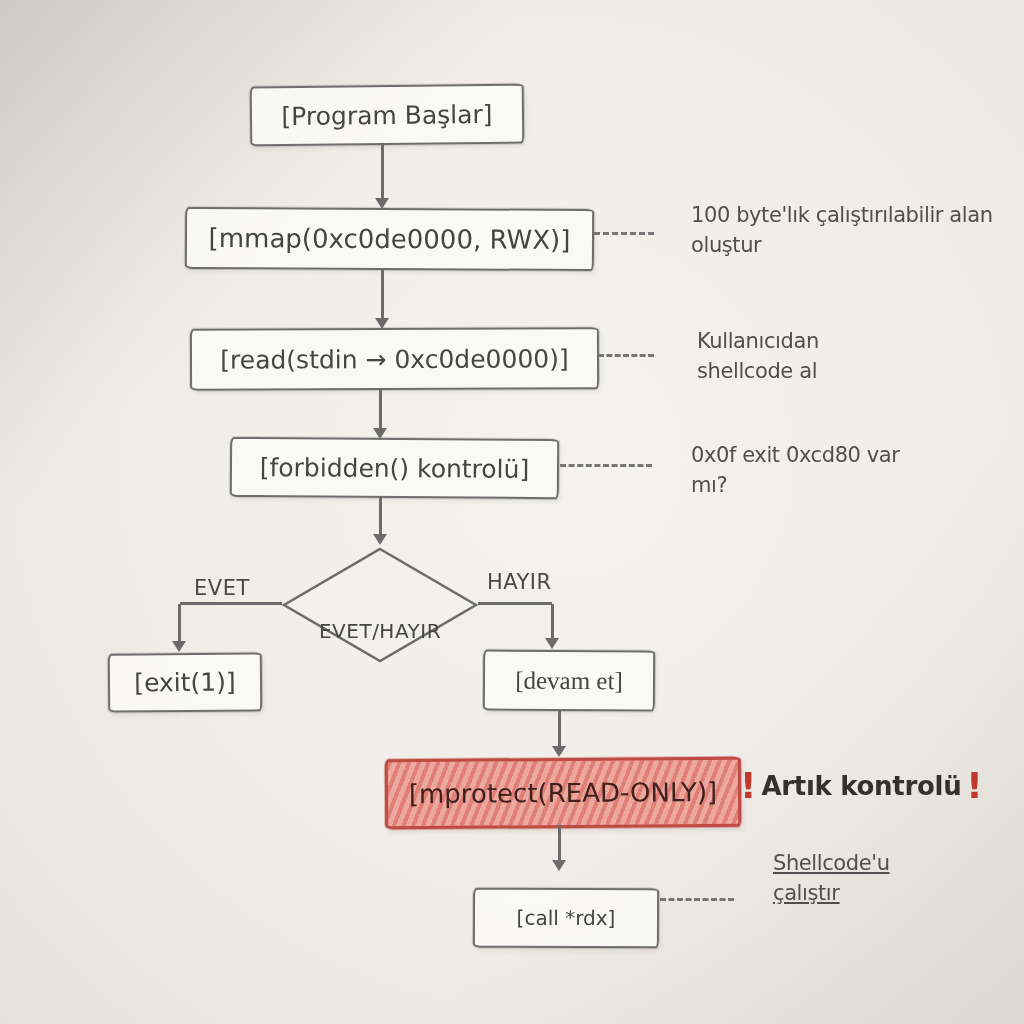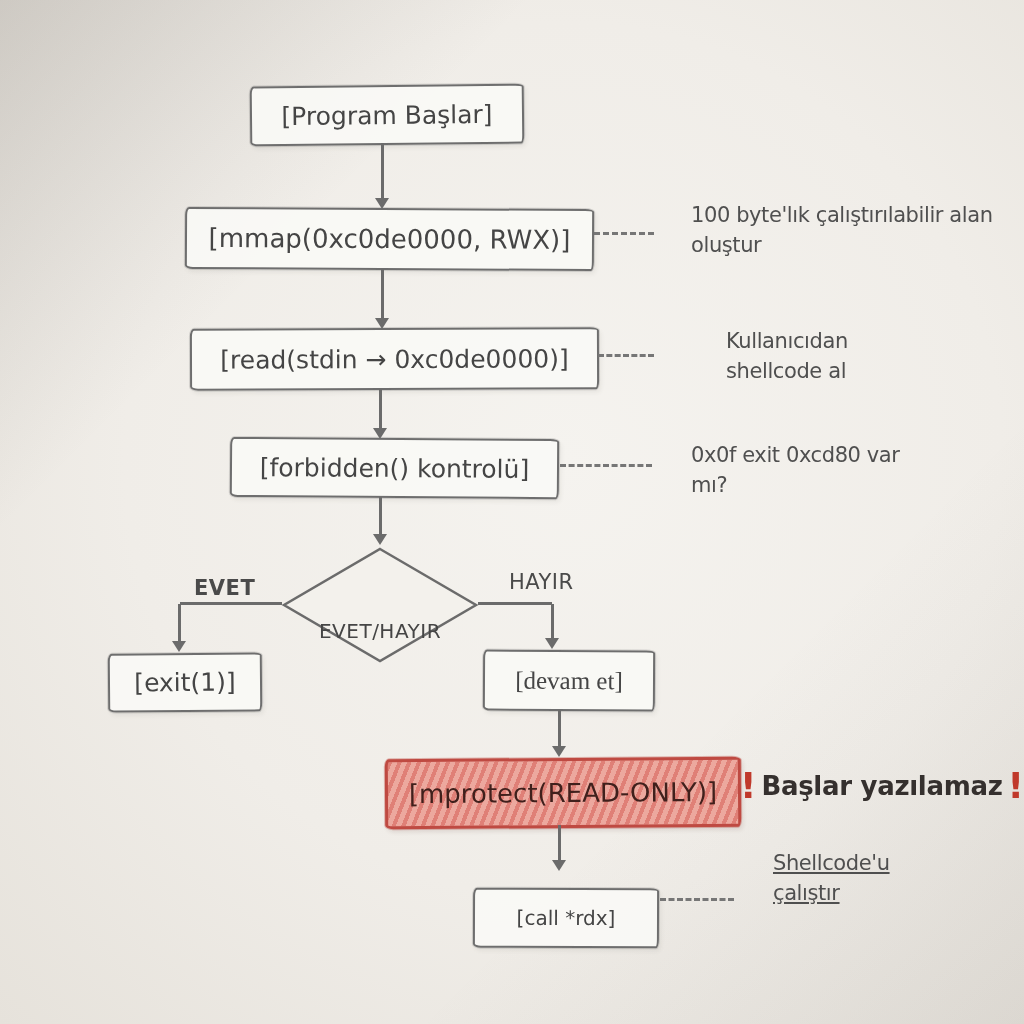--- a/index.html
+++ b/index.html
@@ -62,55 +62,55 @@
 <div class="varrow" style="left:381px;top:143px;height:56px;"></div>
 
 <div class="box" style="left:185px;top:208px;width:405px;height:58px;font-size:26px;transform:rotate(0.3deg);">[mmap(0xc0de0000, RWX)]</div>
 <div class="dash" style="left:594px;top:232px;width:60px;"></div>
 <div class="ann" style="left:658px;top:200px;width:330px;">100 byte'lık çalıştırılabilir alan oluştur</div>
 
 <div class="varrow" style="left:381px;top:269px;height:50px;"></div>
 
 <div class="box" style="left:190px;top:328px;width:405px;height:58px;font-size:25px;transform:rotate(-0.2deg);">[read(stdin → 0xc0de0000)]</div>
 <div class="dash" style="left:598px;top:354px;width:56px;"></div>
-<div class="ann" style="left:693px;top:326px;width:190px;">Kullanıcıdan shellcode al</div>
+<div class="ann" style="left:664px;top:326px;width:190px;">Kullanıcıdan shellcode al</div>
 
 <div class="varrow" style="left:379px;top:389px;height:40px;"></div>
 
 <div class="box" style="left:230px;top:438px;width:325px;height:56px;font-size:25px;transform:rotate(0.4deg);">[forbidden() kontrolü]</div>
 <div class="dash" style="left:560px;top:464px;width:92px;"></div>
 <div class="ann" style="left:658px;top:440px;width:215px;">0x0f exit 0xcd80 var mı?</div>
 
 <div class="varrow" style="left:379px;top:497px;height:38px;"></div>
 
 <div class="diamond-wrap">
   <svg width="200" height="120" viewBox="0 0 200 120">
     <polygon points="100,4 196,60 100,116 4,60" fill="#f3f1ec" stroke="#6b6b6b" stroke-width="2.5"></polygon>
   </svg>
 </div>
 <div class="diamond-label">EVET/HAYIR</div>
 
-<div class="branch-label" style="left:194px;top:576px;font-weight:bold;">EVET</div>
-<div class="branch-label" style="left:509px;top:570px;">HAYIR</div>
+<div class="branch-label" style="left:194px;top:576px;">EVET</div>
+<div class="branch-label" style="left:487px;top:570px;">HAYIR</div>
 
 <div class="hline" style="left:180px;top:602px;width:102px;"></div>
 <div class="varrow" style="left:178px;top:604px;height:38px;"></div>
 <div class="box" style="left:108px;top:653px;width:150px;height:55px;font-size:25px;transform:rotate(-0.5deg);">[exit(1)]</div>
 
 <div class="hline" style="left:478px;top:602px;width:74px;"></div>
 <div class="varrow" style="left:551px;top:604px;height:35px;"></div>
 <div class="box" style="left:483px;top:650px;width:168px;height:57px;font-size:25px;transform:rotate(0.3deg);font-family:Liberation Serif, serif;">[devam et]</div>
 
 <div class="varrow" style="left:558px;top:710px;height:37px;"></div>
 
 <div class="box danger" style="left:385px;top:758px;width:350px;height:64px;font-size:26px;transform:rotate(-0.4deg);">[mprotect(READ-ONLY)]</div>
 
 <div class="warn">
   <span class="warn-mark">!</span>
-  <span class="warn-text">Başlar yazılamaz</span>
+  <span class="warn-text">Artık kontrolü</span>
   <span class="warn-mark">!</span>
 </div>
 
 <div class="varrow" style="left:558px;top:825px;height:36px;"></div>
 
 <div class="box" style="left:473px;top:888px;width:182px;height:56px;font-size:20px;transform:rotate(0.2deg);">[call *rdx]</div>
 <div class="dash" style="left:660px;top:898px;width:74px;"></div>
 <div class="ann" style="left:740px;top:848px;width:160px;text-decoration:underline;">Shellcode'u çalıştır</div>
 
 </body></html>

